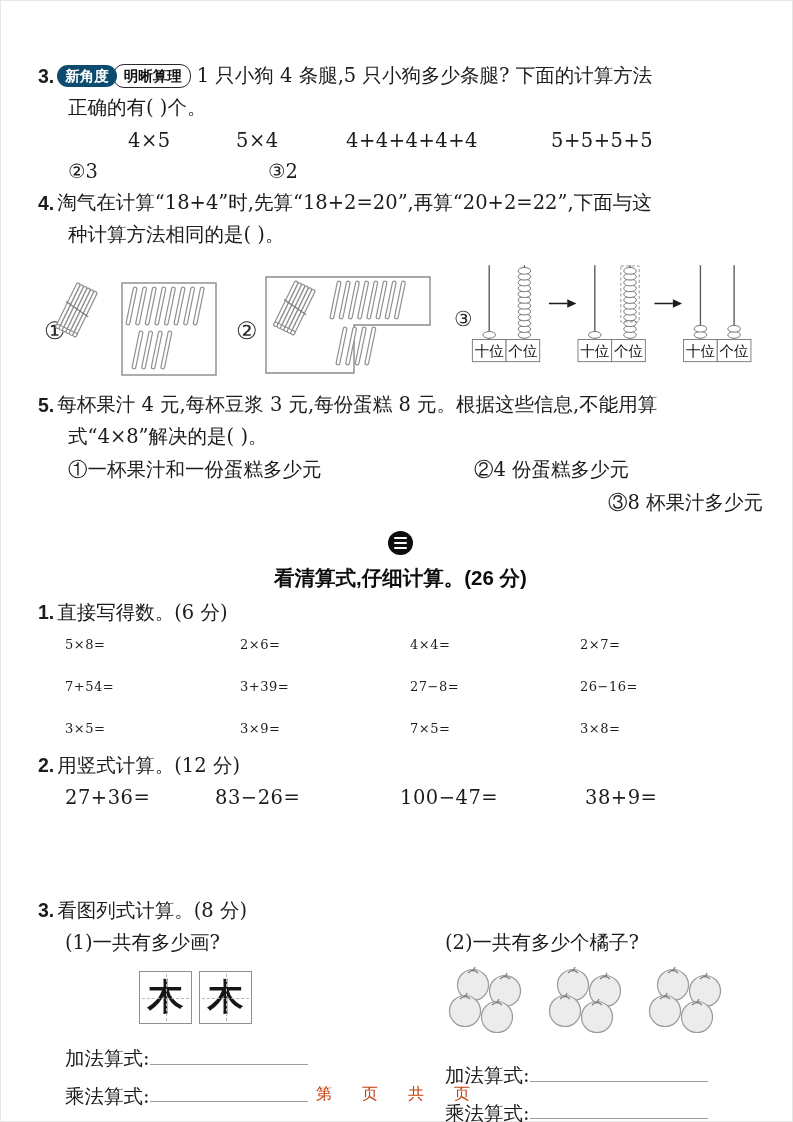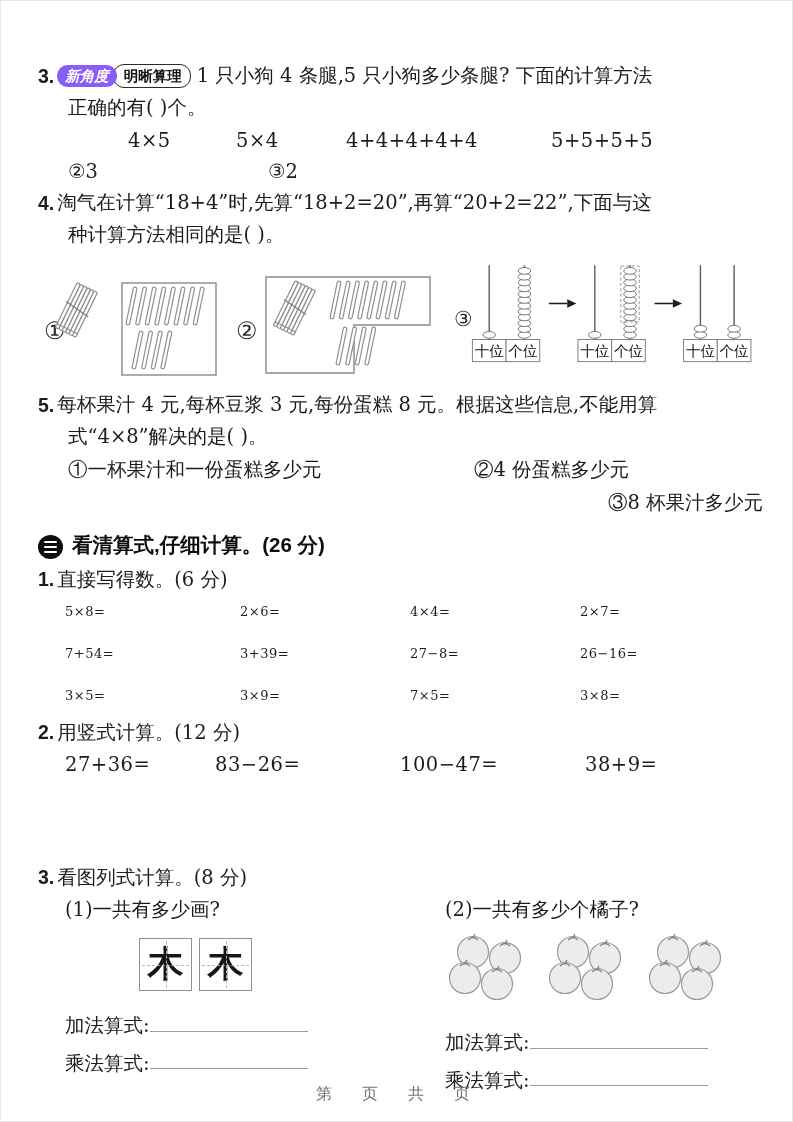--- a/index.html
+++ b/index.html
@@ -13,49 +13,49 @@
     padding:60px 30px 0 38px;
     font-family:"DejaVu Serif","Liberation Serif",serif;
     color:#1c1c1c;
     overflow:hidden;
   }
   .qline { font-size:19.5px; line-height:32px; display:flex; align-items:center; flex-wrap:nowrap; white-space:nowrap; }
   .qline.plain { display:block; }
   .qnum { font-family:"Liberation Sans",sans-serif; font-weight:bold; margin-right:3px; }
   .indent { margin-left:30px; }
   .badge { font-family:"Liberation Sans",sans-serif; font-weight:bold; font-size:14.5px; line-height:20px; padding:1px 8px; white-space:nowrap; }
-  .badge-dark { background:#8b5cf6; color:#fff; border-radius:11px; position:relative; z-index:2;font-style:italic; }
+  .badge-dark { background:#0c4a6e; color:#fff; border-radius:11px; position:relative; z-index:2; }
   .badge-light { background:#fff; color:#111; border:1.6px solid #2a2a2a; border-radius:11px; margin-left:-4px; margin-right:6px; padding-left:10px; z-index:1; }
   .expr { font-family:"DejaVu Serif",serif; letter-spacing:0.5px; }
   .expr-row { display:grid; grid-template-columns:108px 110px 205px auto; padding-left:90px; font-size:19.5px; line-height:30px; margin-top:2px; }
   .optrow3 { display:grid; grid-template-columns:200px 232px auto; padding-left:30px; font-size:19.5px; line-height:31px; }
   .figrow { display:flex; align-items:flex-start; margin:8px 0 4px 4px; }
   .fig { flex:0 0 auto; }
   .q5opts { display:grid; grid-template-columns:406px auto; padding-left:30px; font-size:19.5px; line-height:33px; }
   .optline { padding-left:30px; font-size:19.5px; line-height:33px;text-align:right; }
   .dotchar { position:relative; }
   .dotchar::after { content:"•"; position:absolute; left:50%; transform:translateX(-50%); bottom:-0.62em; font-size:0.5em; color:#111; }
-  .sect-head { display:flex; align-items:flex-end; gap:9px; margin-top:12px; font-family:"Liberation Sans",sans-serif; font-weight:bold; font-size:20.5px; color:#0d0d0d; }
+  .sect-head { display:flex; align-items:center; gap:9px; margin-top:12px; font-family:"Liberation Sans",sans-serif; font-weight:bold; font-size:20.5px; color:#0d0d0d;flex-direction:column; }
   .sect-icon { width:25px; height:24px; background:#0d0d0d; border-radius:50%; display:flex; flex-direction:column; justify-content:center; align-items:center; gap:2.5px; flex:0 0 auto; }
   .sect-icon span { display:block; width:13px; height:2.6px; background:#fff; border-radius:1px; }
   .subtitle { font-size:19.5px; line-height:33px; margin-top:4px; }
   .calc-grid { display:grid; grid-template-columns:175px 170px 170px auto; padding-left:27px; font-size:13px; line-height:32px; row-gap:10px; }
   .calc-grid .expr { line-height:32px; }
   .vert-grid { display:grid; grid-template-columns:150px 185px 185px auto; padding-left:27px; font-size:19.5px; line-height:32px; }
   .workspace { height:76px; }
   .sub3-grid { display:grid; grid-template-columns:380px auto; padding-left:27px; }
   .sub3-q { font-size:19.5px; line-height:32px; white-space:nowrap; }
   .tian-row { display:flex; gap:7px; margin:12px 0 0 74px; }
   .tian { width:53px; height:53px; border:1.6px solid #8f8f8f; position:relative; display:flex; align-items:center; justify-content:center; font-size:36px; font-weight:bold; font-family:"DejaVu Serif",serif; color:#161616; background:#fff; }
   .tian::before { content:""; position:absolute; left:50%; top:2px; bottom:2px; border-left:1px dashed #b9b9b9; }
   .tian::after { content:""; position:absolute; top:50%; left:2px; right:2px; border-top:1px dashed #b9b9b9; }
   .ansline { font-size:19.5px; line-height:24px; margin-top:13px; white-space:nowrap; }
   .blank { display:inline-block; width:158px; border-bottom:1.5px solid #9c9c9c; height:0.95em; vertical-align:baseline; }
   .oranges { margin-top:6px; }
-  .footer { position:absolute; left:0; right:0; bottom:17px; text-align:center; font-size:16px; letter-spacing:7px; color:#737373; font-family:"Liberation Sans",sans-serif; }
+  .footer { position:absolute; left:0; right:0; bottom:17px; text-align:center; font-size:16px; letter-spacing:7px; color:#c2410c; font-family:"Liberation Sans",sans-serif; }
   
   .box { fill:none; stroke:#8a8a8a; stroke-width:1.4; }
   .st-o { stroke:#909090; stroke-width:4.8; stroke-linecap:round; }
   .st-i { stroke:#ffffff; stroke-width:2.4; stroke-linecap:round; }
   .tip { fill:#fff; stroke:#8a8a8a; stroke-width:1; }
   .band { stroke:#7a7a7a; stroke-width:1.2; }
   .figlab { font-size:24px; fill:#2a2a2a; font-family:"DejaVu Serif",serif; }
   .rod { stroke:#5a5a5a; stroke-width:1.8; }
   .bead-e { fill:#fff; stroke:#777; stroke-width:1.3; }
   .dashbox { fill:none; stroke:#8a8a8a; stroke-width:1.2; stroke-dasharray:4 3; }

